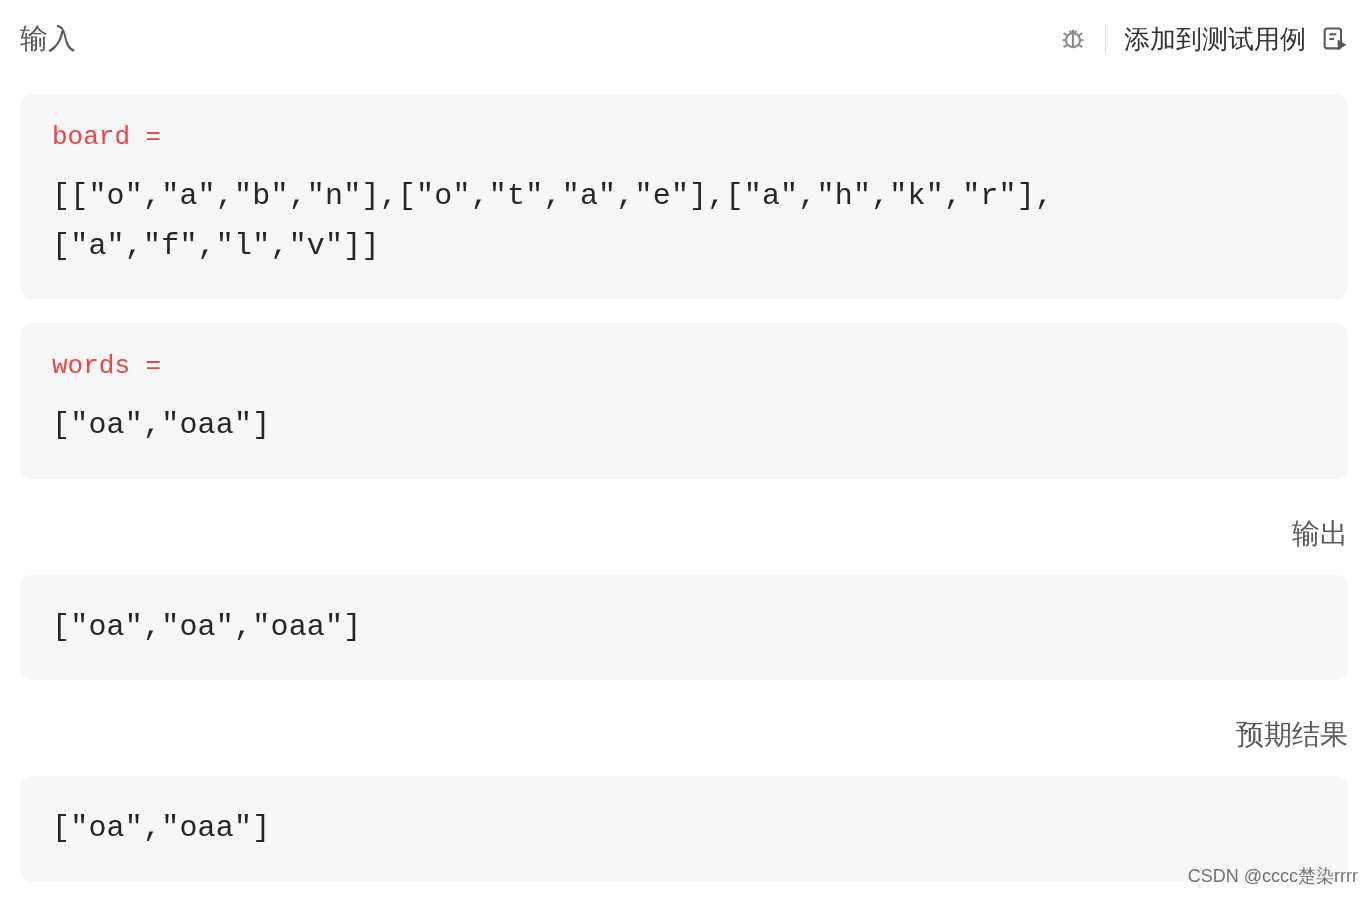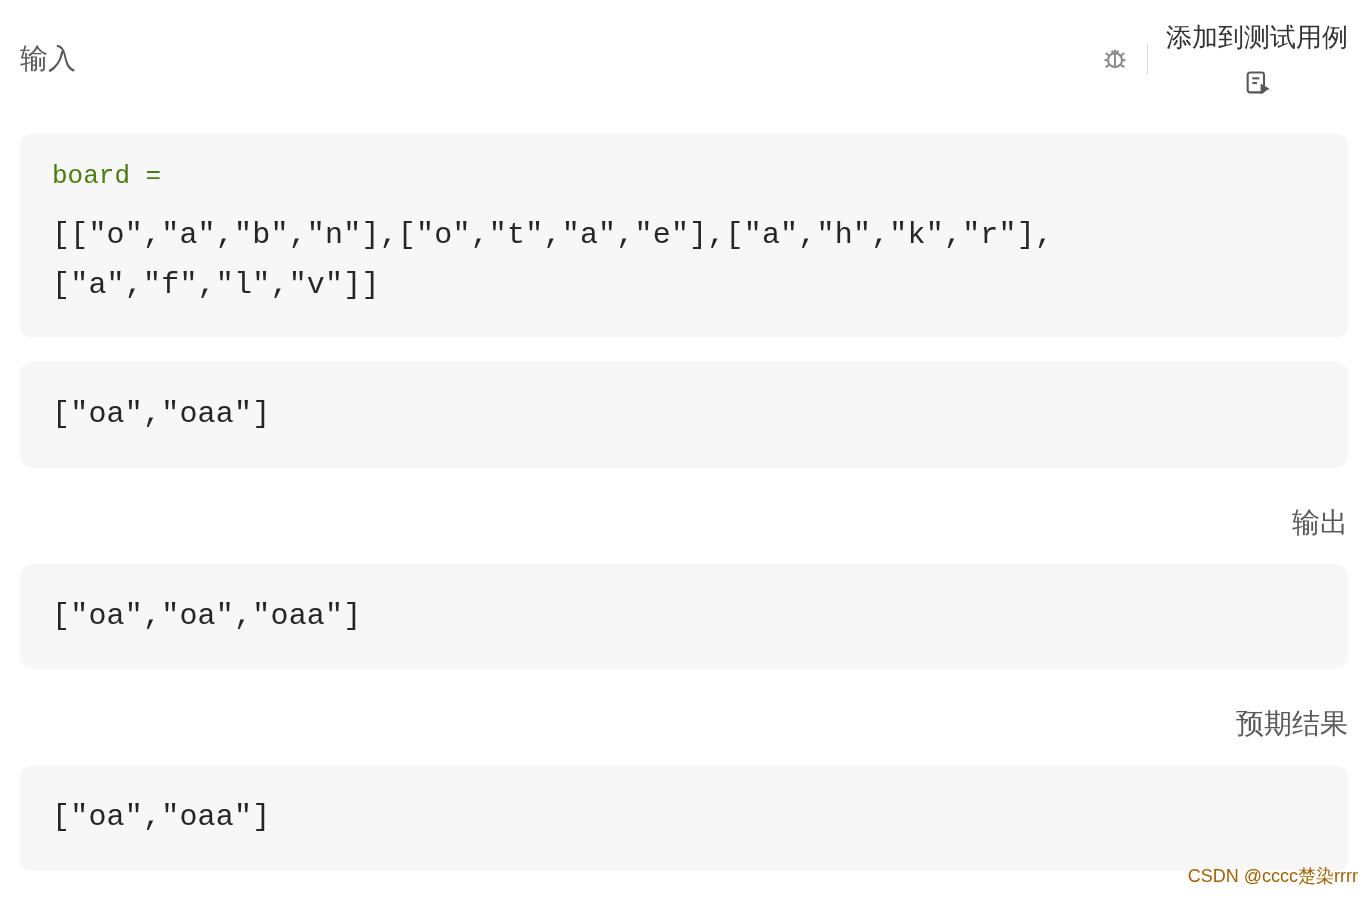--- a/index.html
+++ b/index.html
@@ -41,21 +41,20 @@
     .divider {
       width: 1px;
       height: 30px;
       background: #d9d9d9;
     }
     .add-testcase-wrap {
       display: flex;
       align-items: center;
       gap: 14px;
       cursor: pointer;
-      flex-direction: column;
     }
     .add-testcase-text {
       font-size: 26px;
       color: #333333;
     }
     .testcase-icon {
       width: 28px;
       height: 28px;
       color: #595959;
       display: flex;
@@ -63,21 +62,21 @@
       justify-content: center;
     }
     .code-block {
       background: #f7f7f7;
       border-radius: 12px;
       padding: 28px 32px;
       margin-bottom: 24px;
     }
     .var-label {
       font-size: 26px;
-      color: #4d7c0f;
+      color: #ef4444;
       margin-bottom: 20px;
       font-family: "SF Mono", Monaco, Consolas, "Courier New", monospace;
     }
     .code-content {
       font-family: "SF Mono", Monaco, Consolas, "Courier New", monospace;
       font-size: 30px;
       color: #262626;
       line-height: 1.65;
       white-space: pre-wrap;
       word-break: break-all;
@@ -95,21 +94,21 @@
       background: #f7f7f7;
       border-radius: 12px;
       padding: 28px 32px;
       margin-bottom: 0px;
     }
     .watermark {
       position: fixed;
       bottom: 10px;
       right: 10px;
       font-size: 18px;
-      color: #a16207;
+      color: #737373;
       font-family: sans-serif;
     }
   </style>
 </head>
 <body>
 
 <div class="header-row">
   <div class="section-title">输入</div>
   <div class="header-actions">
     <div class="bug-icon">
@@ -141,20 +140,21 @@
     </div>
   </div>
 </div>
 
 <div class="code-block">
   <div class="var-label">board =</div>
   <div class="code-content">[["o","a","b","n"],["o","t","a","e"],["a","h","k","r"],["a","f","l","v"]]</div>
 </div>
 
 <div class="code-block">
+  <div class="var-label">words =</div>
   <div class="code-content">["oa","oaa"]</div>
 </div>
 
 <div class="section-heading">输出</div>
 
 <div class="output-block">
   <div class="code-content">["oa","oa","oaa"]</div>
 </div>
 
 <div class="section-heading">预期结果</div>

